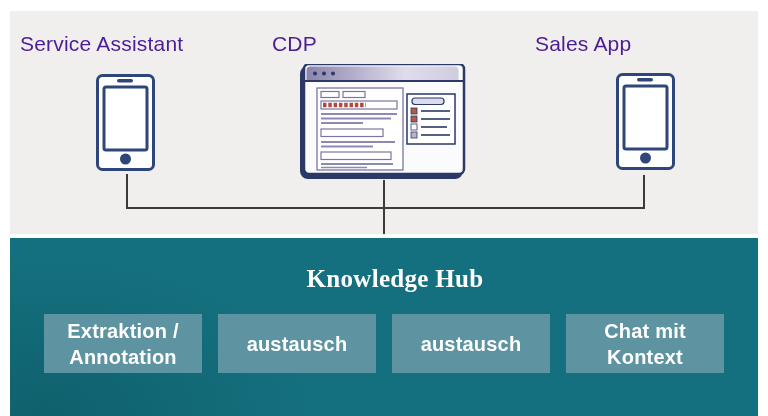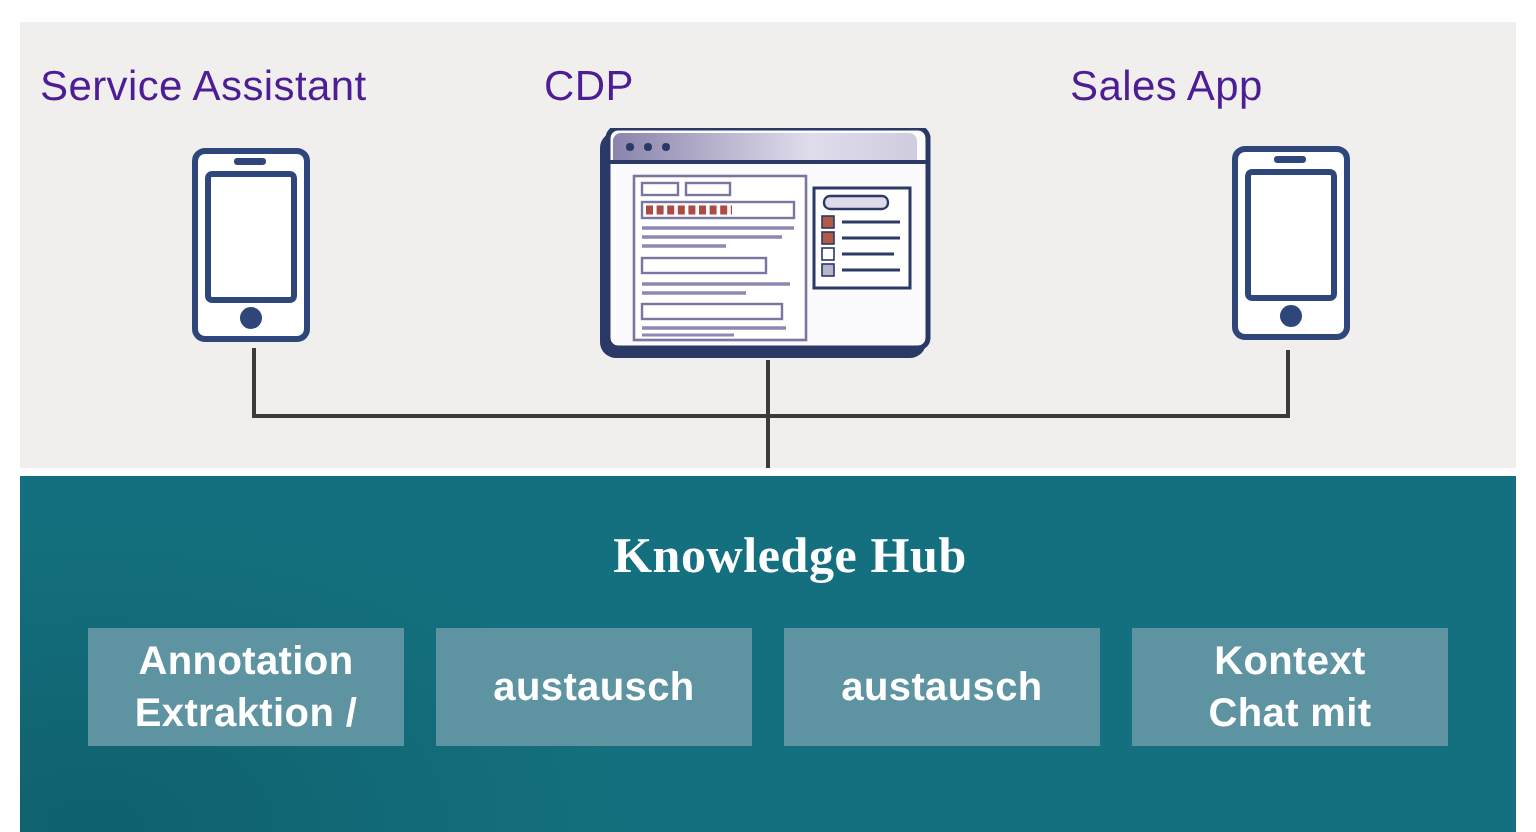--- a/index.html
+++ b/index.html
@@ -141,29 +141,29 @@
     <div class="conn conn-v-center"></div>
     <div class="conn conn-v-right"></div>
     <div class="conn conn-h"></div>
   </div>
 
   <div class="hub-panel">
     <div class="hub-title">Knowledge Hub</div>
 
     <div class="hub-boxes">
       <div class="hub-box">
+        <span>Extraktion /</span>
         <span>Annotation</span>
-        <span>Extraktion /</span>
       </div>
       <div class="hub-box">
         <span>austausch</span>
       </div>
       <div class="hub-box">
         <span>austausch</span>
       </div>
       <div class="hub-box">
+        <span>Chat mit</span>
         <span>Kontext</span>
-        <span>Chat mit</span>
       </div>
     </div>
   </div>
 
 </div>
 
 </body></html>

